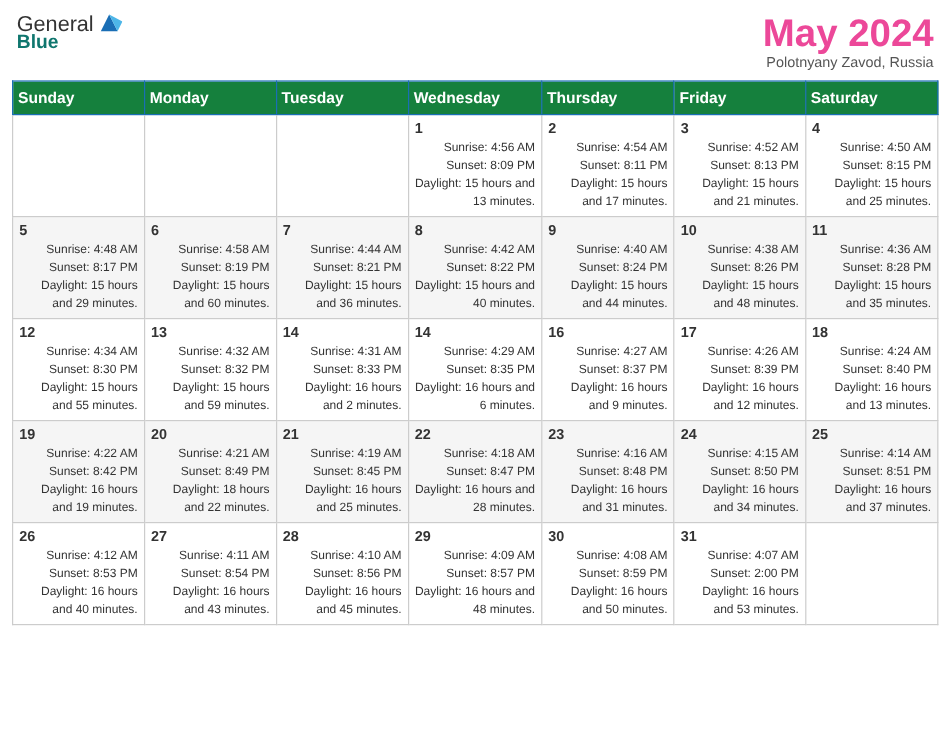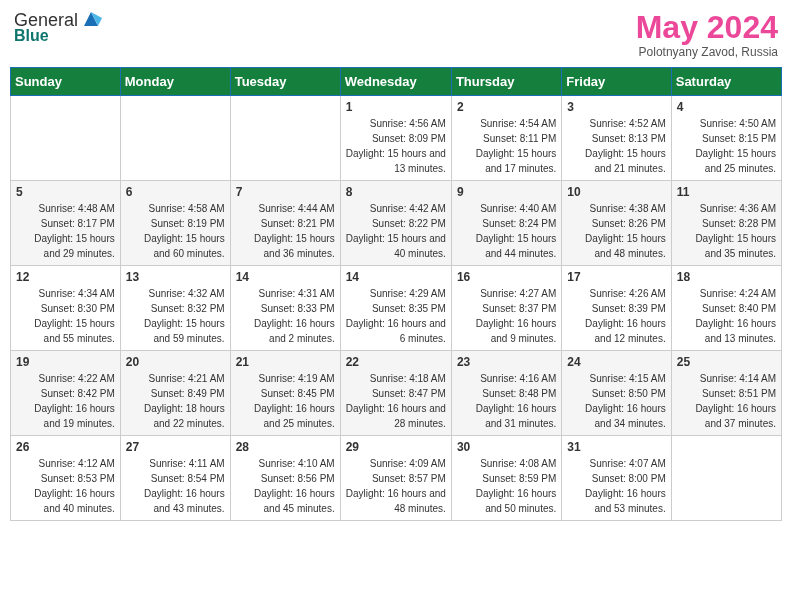--- a/index.html
+++ b/index.html
@@ -375,20 +375,20 @@
         <div class="day-info">
           <span>Sunrise: 4:08 AM</span><br>
           <span>Sunset: 8:59 PM</span><br>
           <span>Daylight: 16 hours and 50 minutes.</span>
         </div>
       </td>
         <td>
         <span class="day-number">31</span>
         <div class="day-info">
           <span>Sunrise: 4:07 AM</span><br>
-          <span>Sunset: 8:00 PM</span><br>
+          <span>Sunset: 2:00 PM</span><br>
           <span>Daylight: 16 hours and 53 minutes.</span>
         </div>
       </td>
         <td class="empty-cell"></td>
       </tr>
     </tbody>
 </table>
 
 </body></html>

